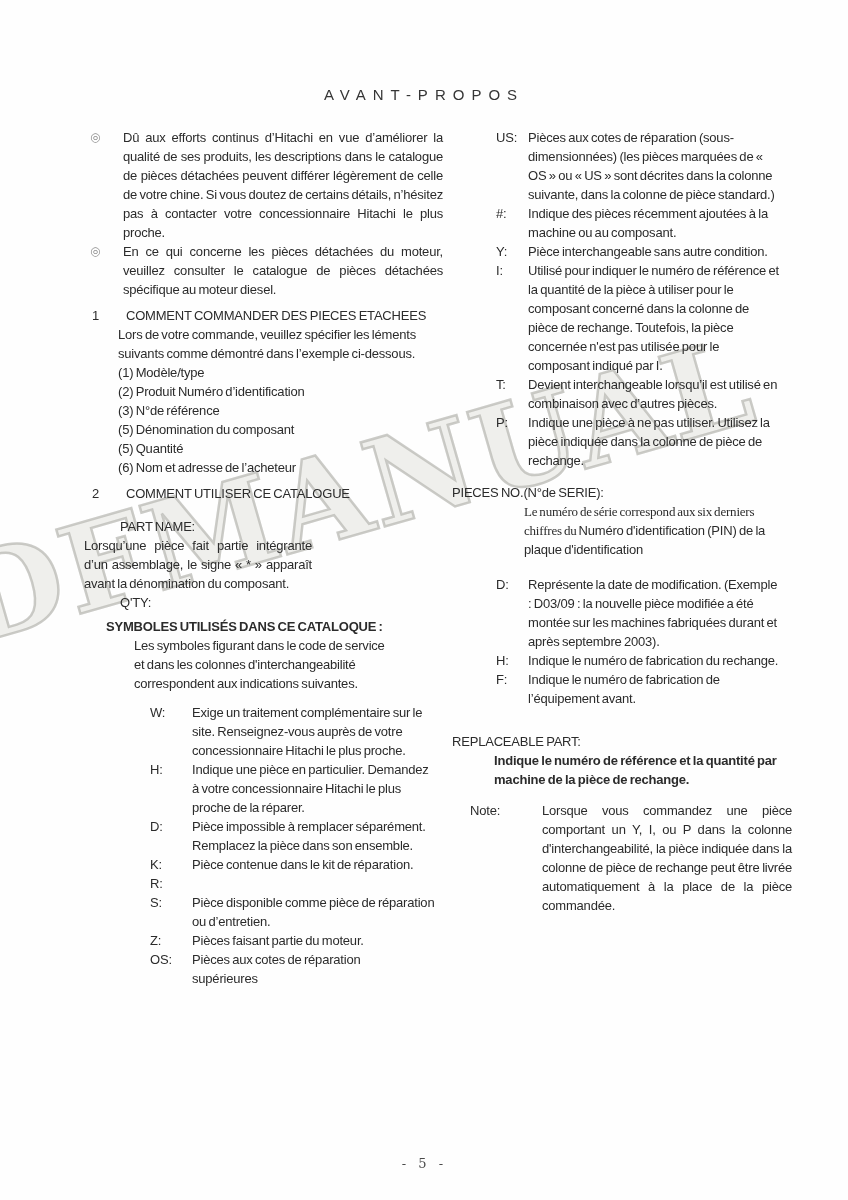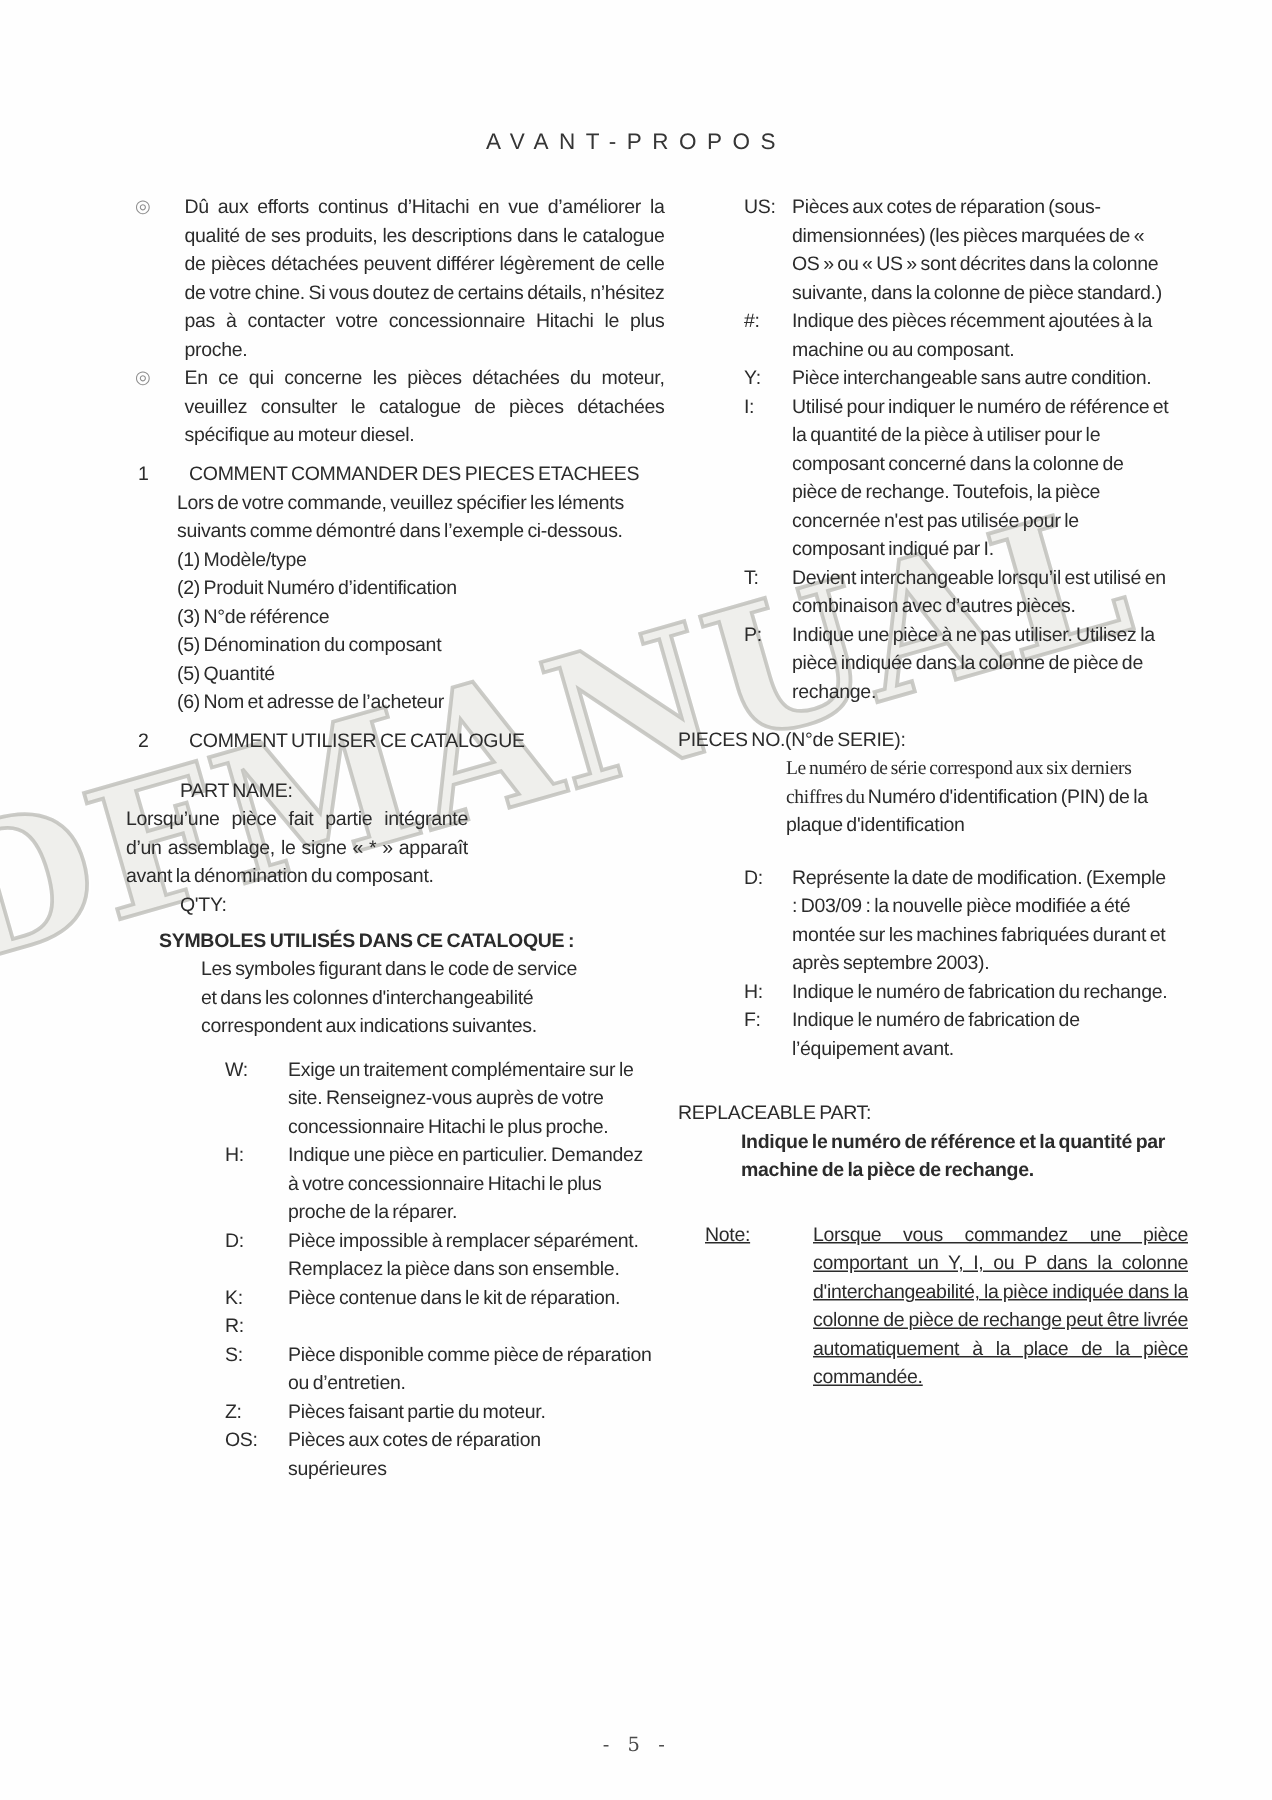--- a/index.html
+++ b/index.html
@@ -46,21 +46,21 @@
   .symrow .sdesc{width:246px;white-space:pre-line;}
   .rrow{display:flex;}
   .rrow .rkey{flex:none;margin-left:46px;width:32px;}
   .rrow .rdesc{width:252px;}
   .rhead{margin-top:13px;margin-left:2px;}
   .serialbody{margin-left:74px;width:256px;}
   .serif-seg{font-family:"Liberation Serif","DejaVu Serif",serif;}
   .midlist{margin-top:16px;}
   .repdesc{margin-left:44px;width:312px;font-weight:bold;}
   .rhead2{margin-top:24px;}
-  .noterow{display:flex;margin-top:24px;text-decoration:underline;}
+  .noterow{display:flex;margin-top:12px;}
   .noterow .notelabel{flex:none;margin-left:20px;width:72px;}
   .noterow .notedesc{width:250px;}
   .footer{top:1154px;left:0;right:0;text-align:center;
     font-family:"DejaVu Serif","Liberation Serif",serif;
     font-size:13px;letter-spacing:3px;color:#4a4a4a;word-spacing:2px;}
 </style>
 </head>
 <body>
 
 <div class="page">

